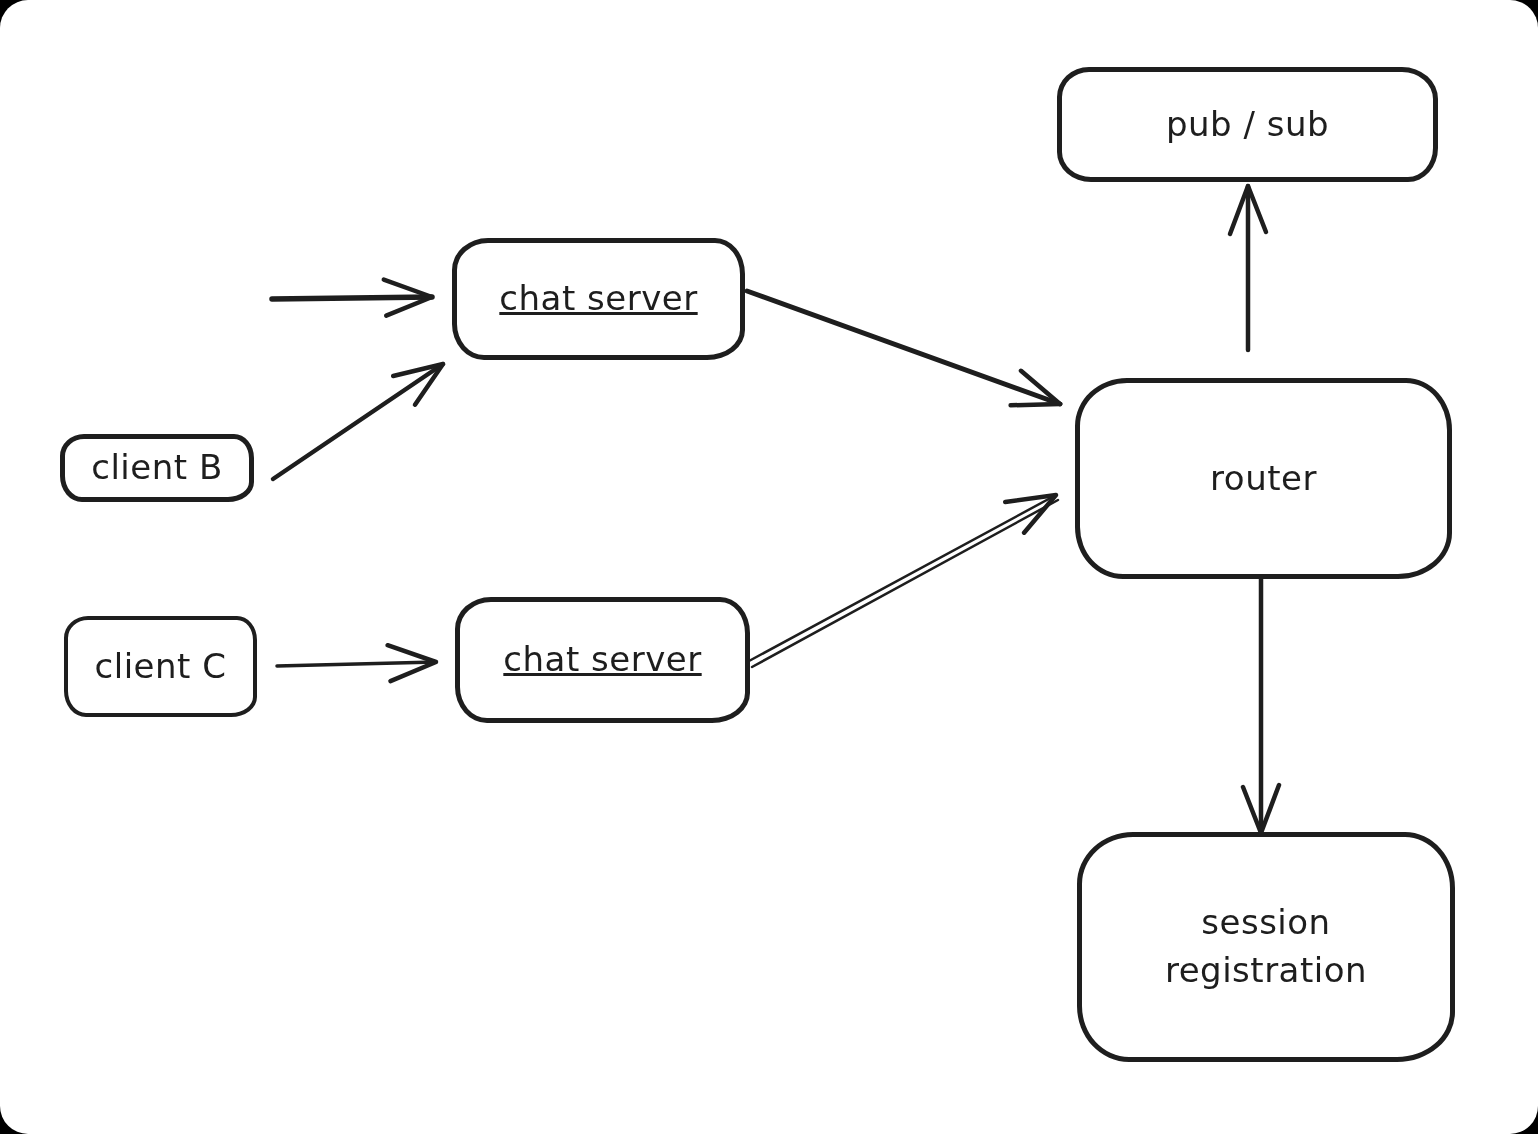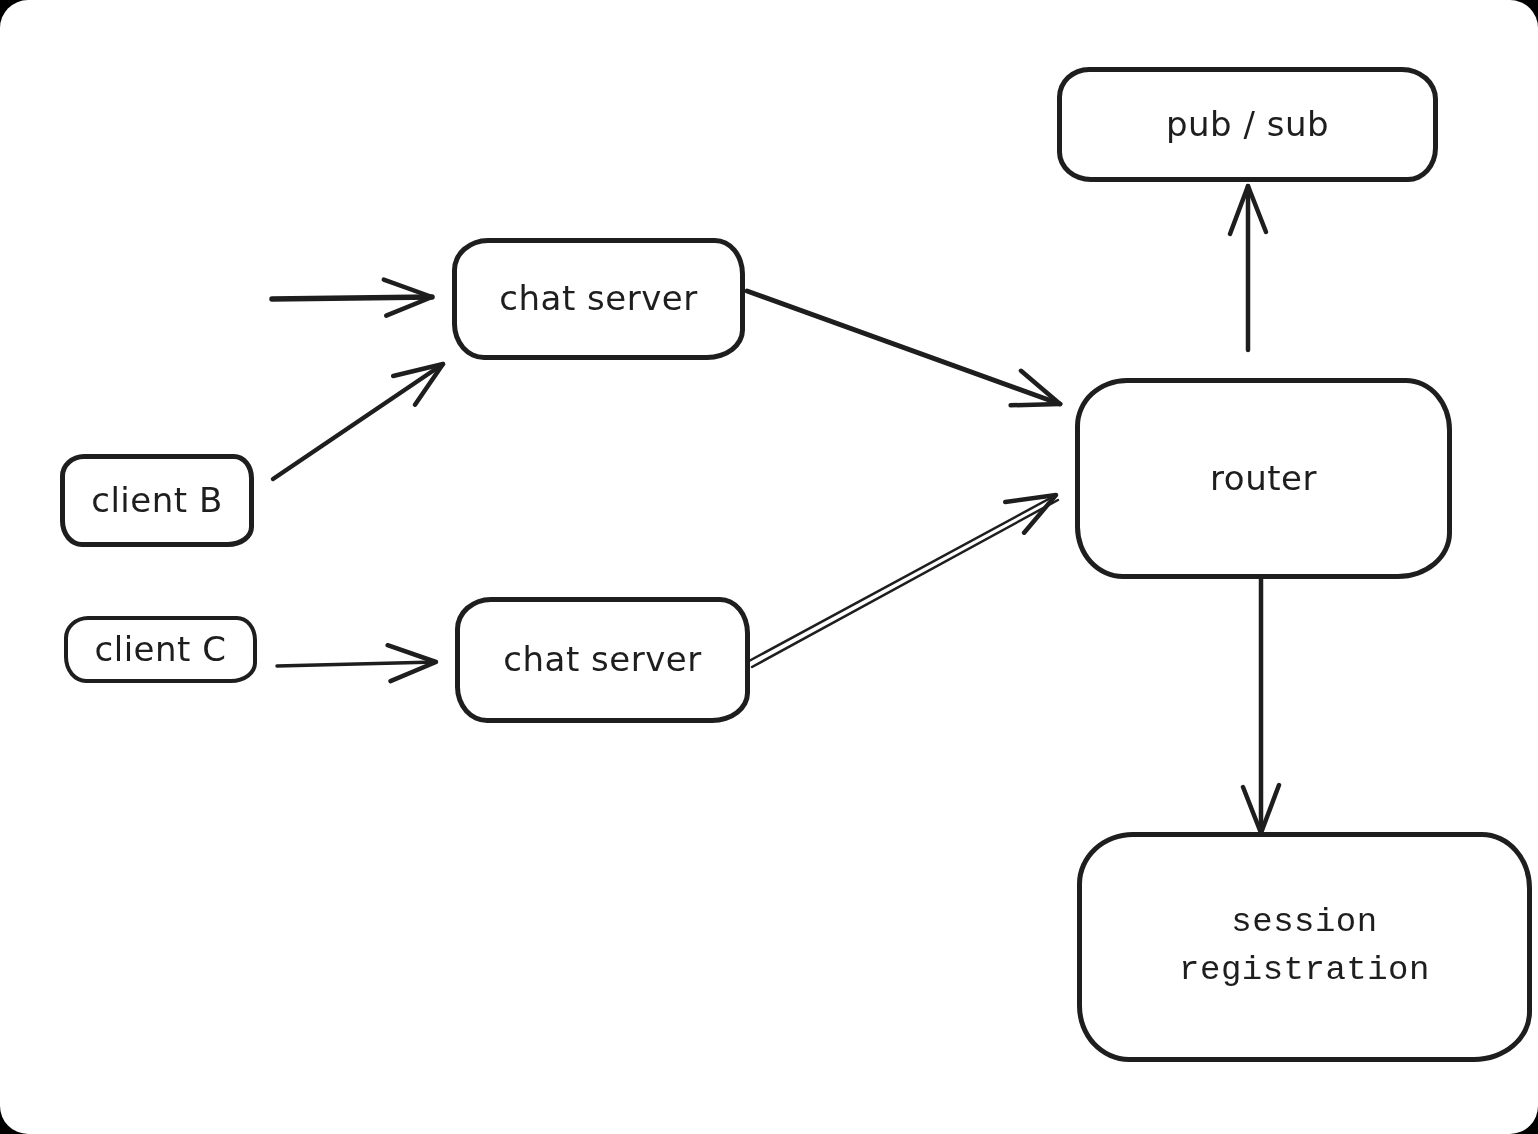--- a/index.html
+++ b/index.html
@@ -36,41 +36,40 @@
     align-items: center;
     justify-content: center;
     text-align: center;
     font-size: 34px;
     letter-spacing: 0.5px;
     line-height: 1.4;
   }
   
   .node.client { border-radius: 24px 20px 26px 22px / 22px 24px 20px 26px; }
   #node-client-a { left: 63px;  top: 251px; width: 195px; height: 96px; }
-  #node-client-b { left: 60px;  top: 454px; width: 194px; height: 93px; }
-  #node-client-c { left: 64px;  top: 616px; width: 193px; height: 67px; border-width: 4.5px; }
+  #node-client-b { left: 60px;  top: 434px; width: 194px; height: 68px; }
+  #node-client-c { left: 64px;  top: 616px; width: 193px; height: 101px; border-width: 4.5px; }
   
-  .node.chatserver { border-radius: 36px 30px 38px 32px / 32px 36px 30px 36px; }
+  .node.chatserver { border-radius: 36px 30px 38px 32px / 32px 36px 30px 36px; text-decoration: underline; }
   #node-chat-server-1 { left: 452px; top: 238px; width: 293px; height: 122px; }
   #node-chat-server-2 { left: 455px; top: 597px; width: 295px; height: 126px; }
   
   #node-pub-sub {
     left: 1057px; top: 67px; width: 381px; height: 115px;
     border-radius: 32px 36px 30px 34px / 30px 32px 34px 30px;
   }
   #node-router {
     left: 1075px; top: 362px; width: 377px; height: 201px;
     border-radius: 52px 46px 54px 48px / 48px 52px 46px 52px;
     margin-top: 16px;
   }
   #node-session-registration {
-    left: 1077px; top: 832px; width: 455px; height: 230px;
+    left: 1077px; top: 832px; width: 378px; height: 230px;
     border-radius: 56px 50px 58px 52px / 52px 56px 50px 56px;
     padding: 0 36px;
-    font-family: Liberation Mono, monospace;
   }
   .node-label { display: inline-block; }
 </style>
 </head>
 <body>
 
 <div class="canvas">
 
   <svg class="edges" width="1538" height="1134" viewBox="0 0 1538 1134" xmlns="http://www.w3.org/2000/svg">
     <defs>

